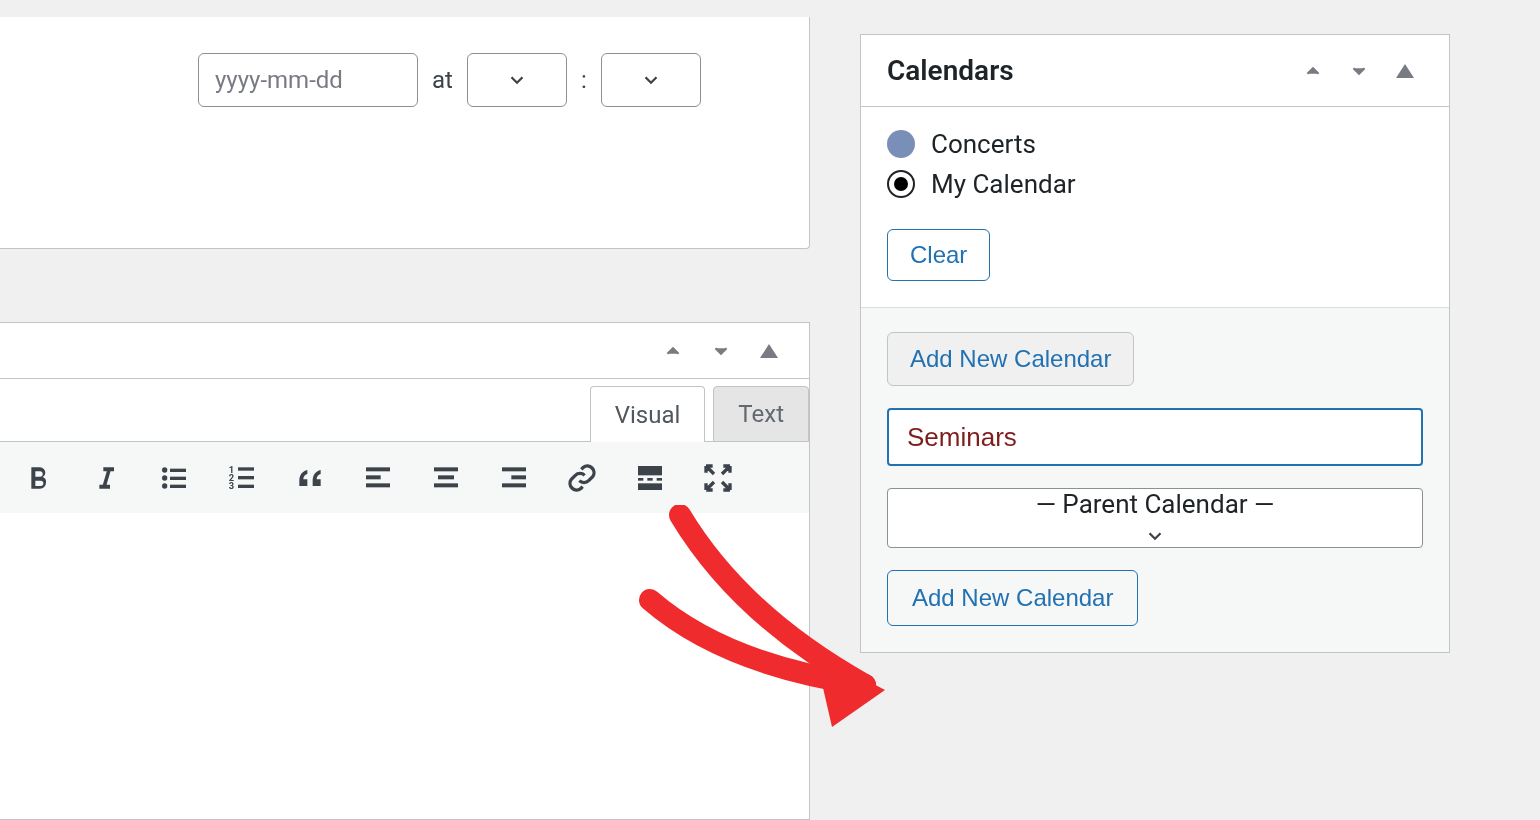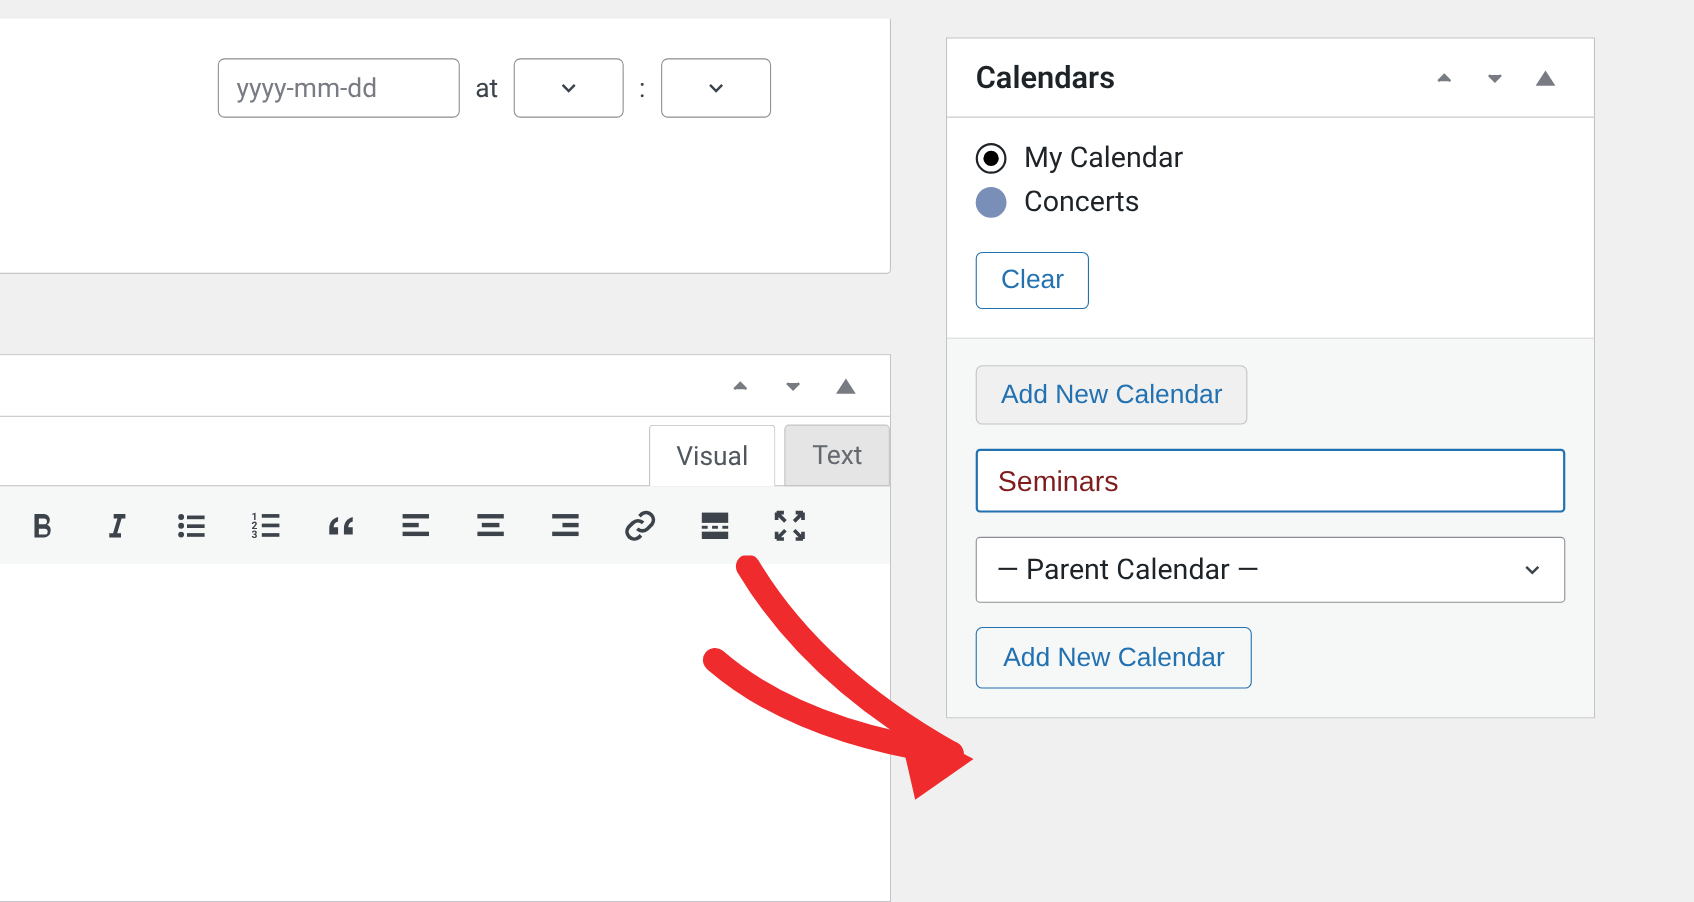--- a/index.html
+++ b/index.html
@@ -347,20 +347,21 @@
     border: 1px solid #8c8f94;
     border-radius: 4px;
     background: #fff;
     font-size: 26px;
     padding: 0 18px;
     display: flex;
     align-items: center;
     justify-content: space-between;
     color: #1d2327;
     cursor: pointer;
+    flex-direction: column;
   }
 
   .add-btn {
     display: inline-flex;
     align-self: flex-start;
     align-items: center;
     height: 56px;
     padding: 0 24px;
     border: 1.5px solid #2271b1;
     border-radius: 6px;
@@ -535,28 +536,28 @@
         </div>
         <div class="hdr-btn">
           <div class="triangle-up"></div>
         </div>
       </div>
     </div>
 
     <div class="panel-body">
       <div class="cal-list">
         <div class="cal-item">
+          <div class="dot blue"></div>
+          <span class="cal-label">Concerts</span>
+        </div>
+        <div class="cal-item">
           <div class="radio">
               <div class="inner"></div>
             </div>
           <span class="cal-label">My Calendar</span>
-        </div>
-        <div class="cal-item">
-          <div class="dot blue"></div>
-          <span class="cal-label">Concerts</span>
         </div>
       </div>
       <button class="clear-btn">Clear</button>
     </div>
 
     <div class="panel-footer">
       <button class="toggle-add">Add New Calendar</button>
       <input class="name-input" type="text" value="Seminars" style="">
       <div class="parent-select">
         <span>— Parent Calendar —</span>

